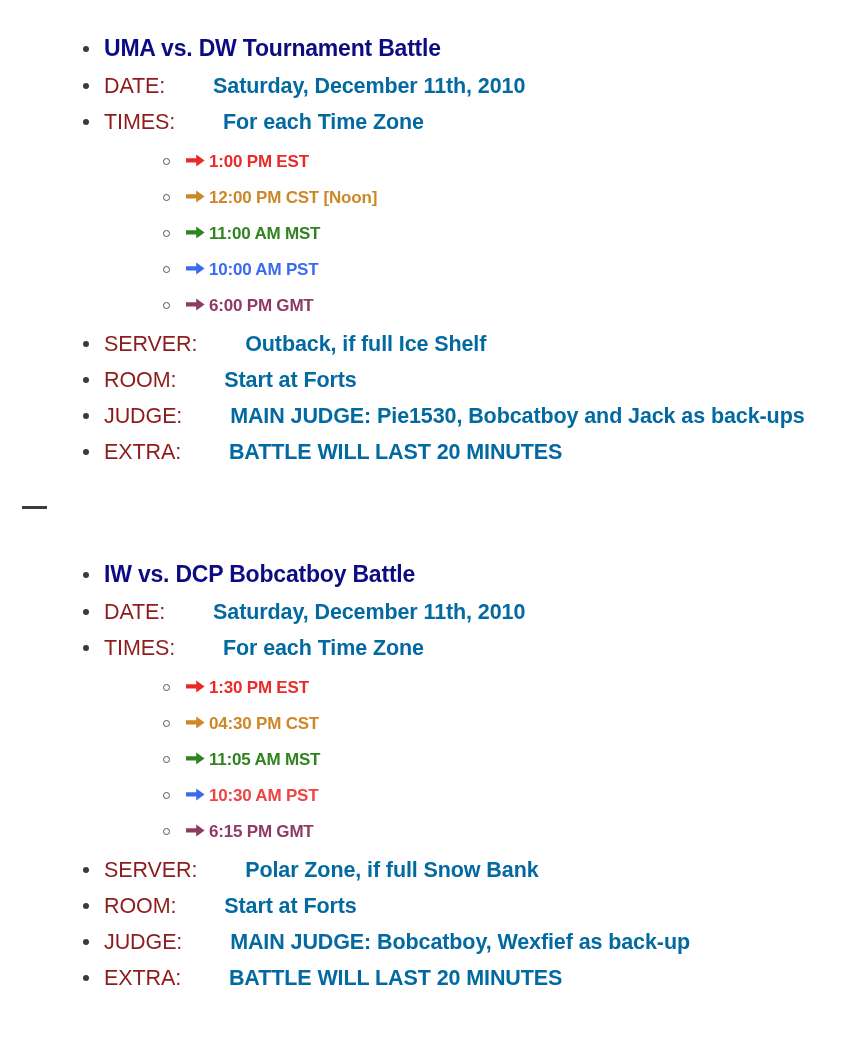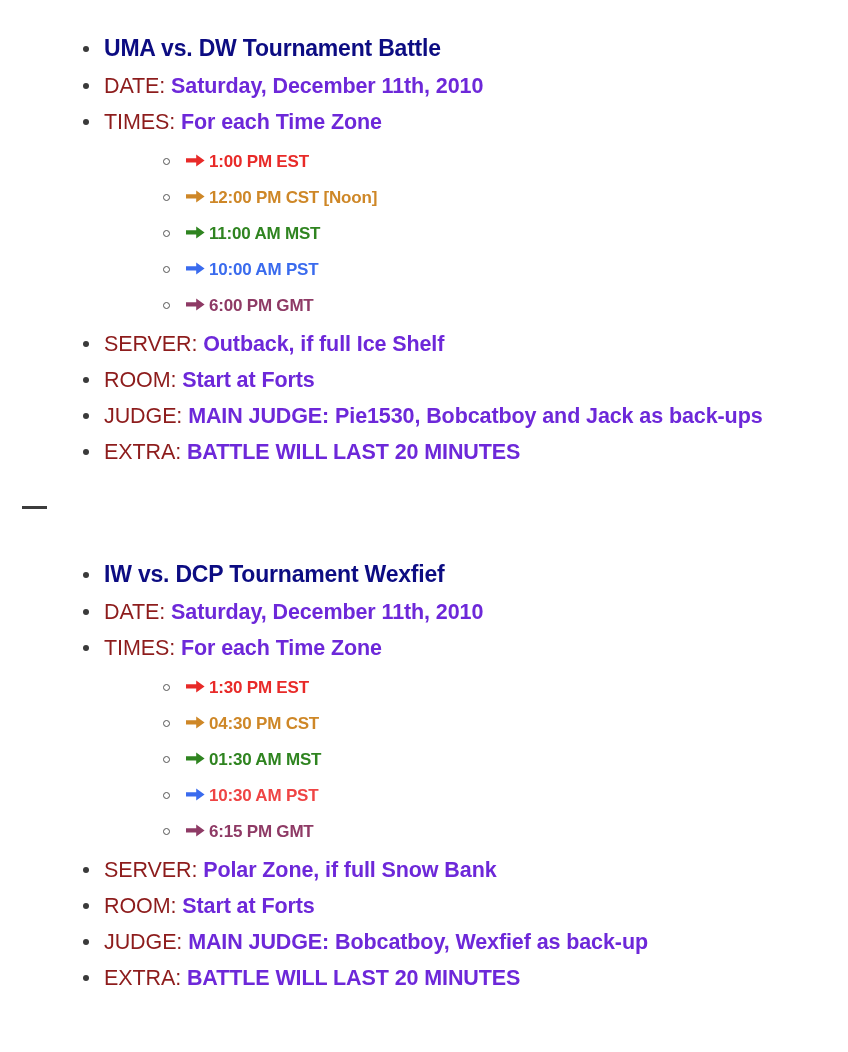--- a/index.html
+++ b/index.html
@@ -69,22 +69,23 @@
     line-height: 36px;
   }
   li.heading-item { line-height: 38px; }
   li.heading-item > .disc-bullet { top: 16px; }
 
   .label {
     color: #8d1c1c;
     font-weight: normal;
   }
   .value {
-    color: #6d28d9;
+    color: #0369a1;
     font-weight: bold;
+    margin-left: 42px;
   }
 
   
   ul.time-list {
     list-style: none;
     margin: 4px 0 2px 0;
     padding: 0;
   }
   li.time-item {
     position: relative;
@@ -215,21 +216,21 @@
 
   <div class="divider-wrap">
     <hr class="short-rule">
   </div>
 
   <div class="block block-2">
     <ul class="main-list">
 
       <li class="main-item heading-item">
         <span class="disc-bullet"></span>
-        <span class="heading-line">IW vs. DCP Tournament Wexfief</span>
+        <span class="heading-line">IW vs. DCP Bobcatboy Battle</span>
       </li>
 
       <li class="main-item">
         <span class="disc-bullet"></span>
         <span class="label">DATE:</span> 
         <span class="value">Saturday, December 11th, 2010</span>
       </li>
 
       <li class="main-item">
         <span class="disc-bullet"></span>
@@ -248,21 +249,21 @@
           <li class="time-item">
             <span class="circle-bullet"></span>
             <span class="arrow-icon"><svg width="19" height="15" viewBox="0 0 19 15">
                   <path d="M0 5.2h10.2V1.4L18.6 7.4l-8.4 6v-3.8H0z" fill="#ce8727"></path>
                 </svg></span><span class="time-text" style="color:#ce8727">04:30 PM CST</span>
           </li>
           <li class="time-item">
             <span class="circle-bullet"></span>
             <span class="arrow-icon"><svg width="19" height="15" viewBox="0 0 19 15">
                   <path d="M0 5.2h10.2V1.4L18.6 7.4l-8.4 6v-3.8H0z" fill="#2f8420"></path>
-                </svg></span><span class="time-text" style="color:#2f8420">01:30 AM MST</span>
+                </svg></span><span class="time-text" style="color:#2f8420">11:05 AM MST</span>
           </li>
           <li class="time-item">
             <span class="circle-bullet"></span>
             <span class="arrow-icon"><svg width="19" height="15" viewBox="0 0 19 15">
                   <path d="M0 5.2h10.2V1.4L18.6 7.4l-8.4 6v-3.8H0z" fill="#3a6bee"></path>
                 </svg></span><span class="time-text" style="color:#ef4444">10:30 AM PST</span>
           </li>
           <li class="time-item">
             <span class="circle-bullet"></span>
             <span class="arrow-icon"><svg width="19" height="15" viewBox="0 0 19 15">

